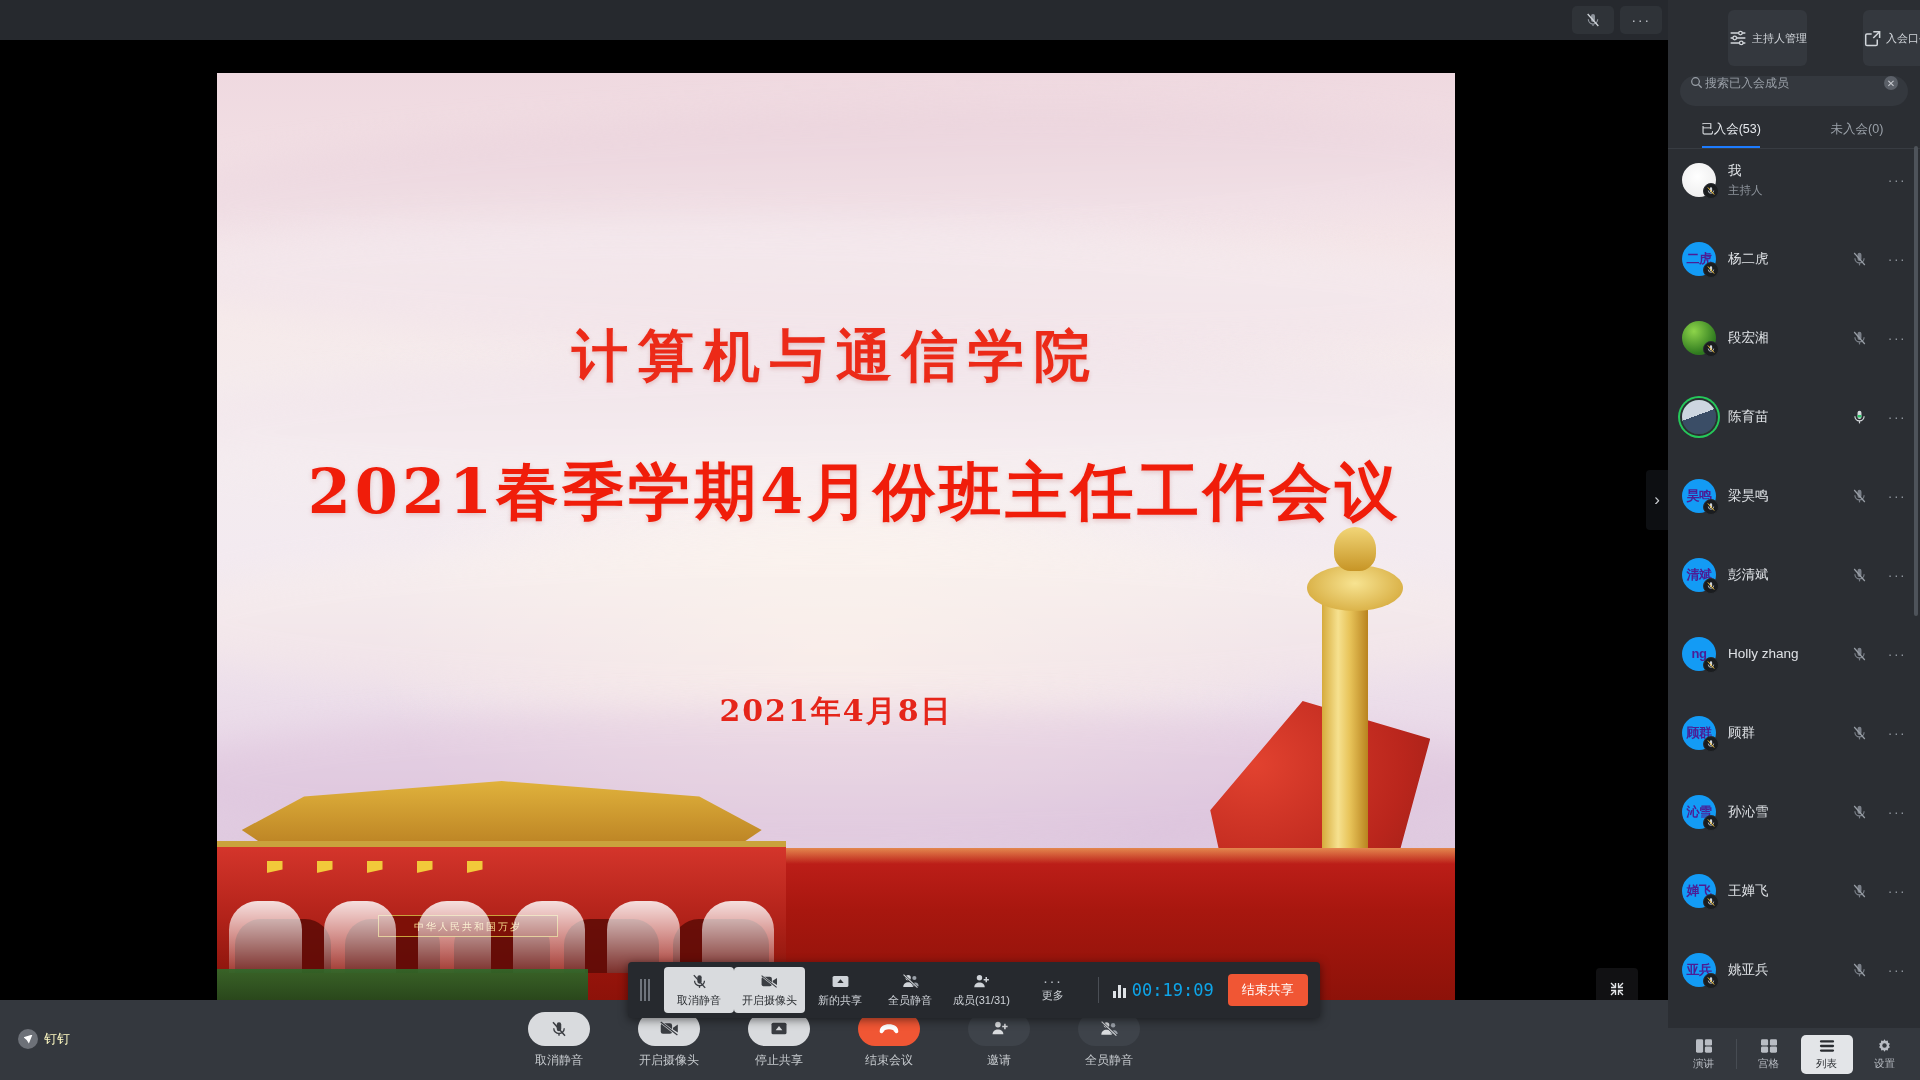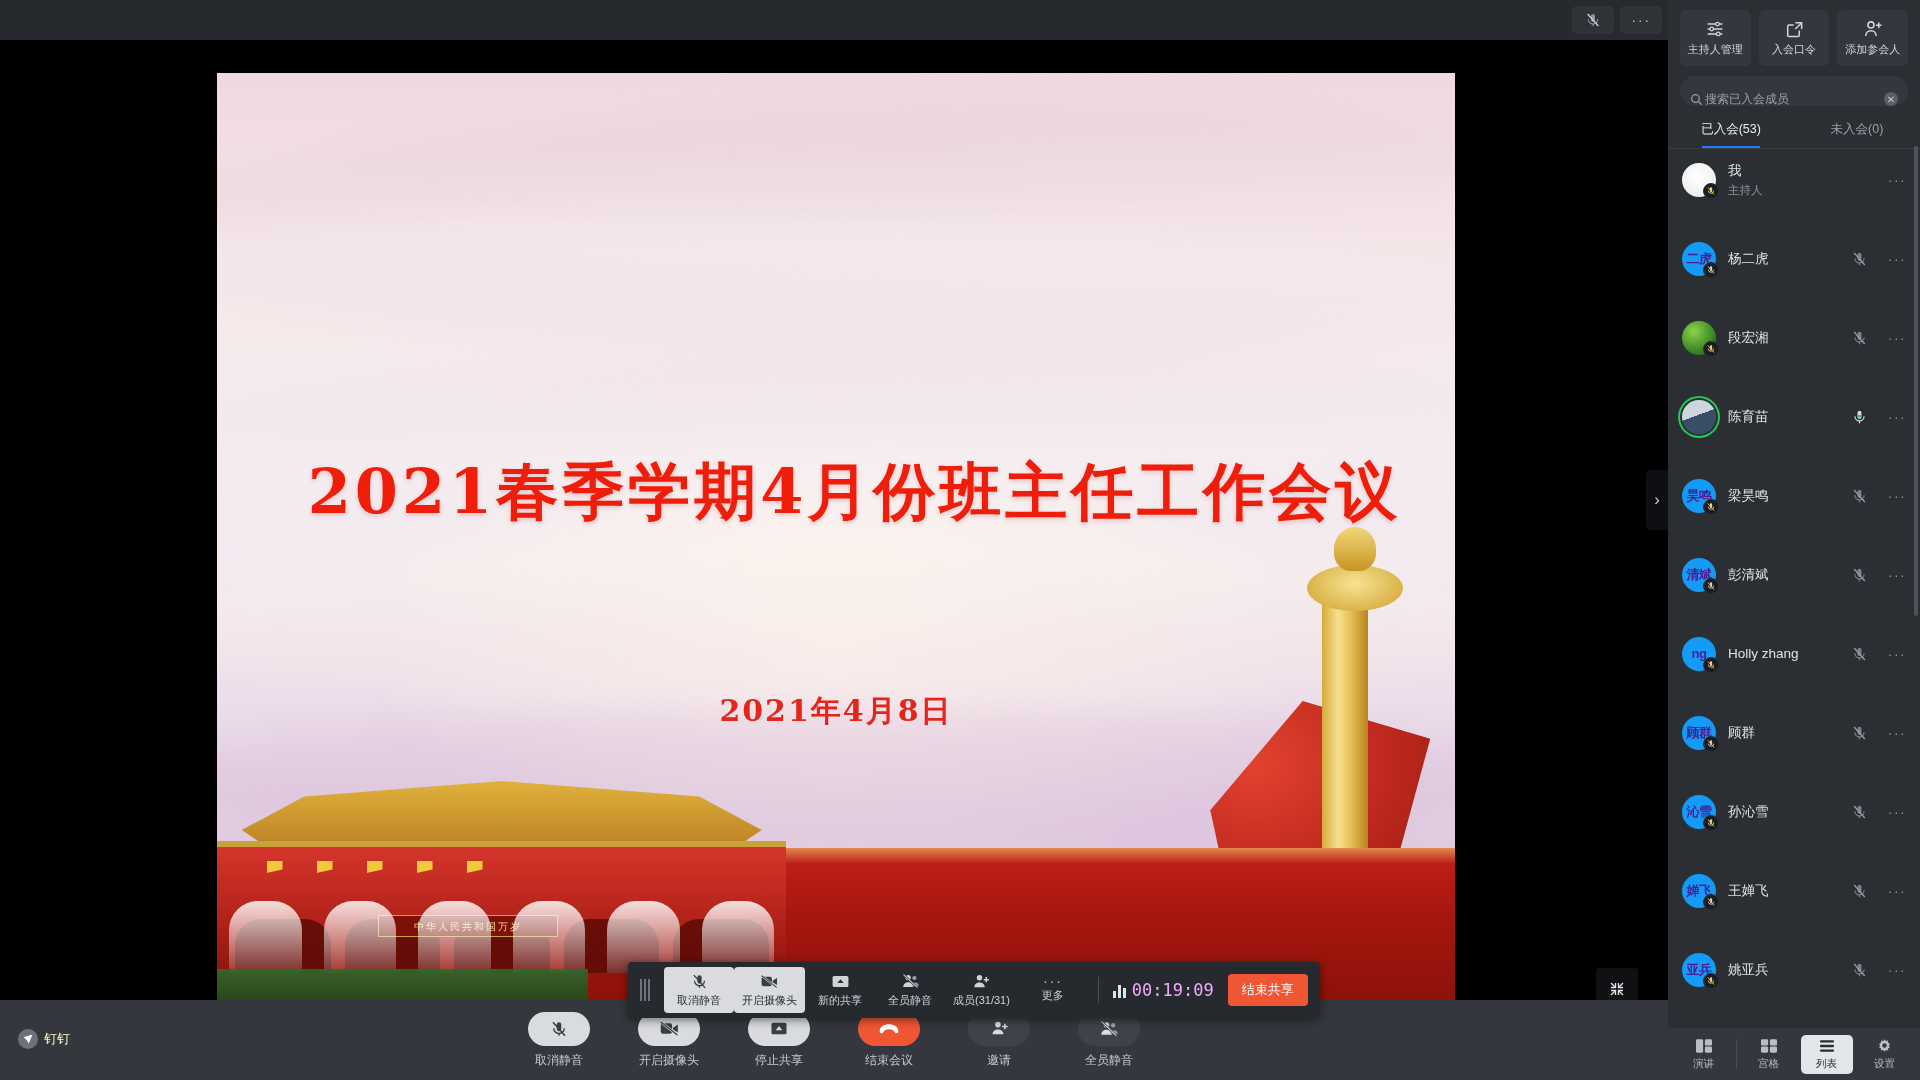--- a/index.html
+++ b/index.html
@@ -141,21 +141,21 @@
   .drag-grip { width: 16px; height: 22px; display:flex; gap:2px; margin-right: 8px; }
   .drag-grip i { width: 2px; height: 22px; background: #6f747c; display:block; }
   .st-item {
     display: flex; flex-direction: column; align-items: center; justify-content: center;
     min-width: 70px; height: 46px; border-radius: 4px; gap: 3px; padding: 0 8px;
   }
   .st-item.filled { background: #d9dbde; }
   .st-item .lbl { font-size: 11px; color: #cfd3d8; white-space: nowrap; }
   .st-item.filled .lbl { color: #2a2d31; }
   .st-divider { width: 1px; height: 26px; background: #4a4e55; margin: 0 10px; }
-  .st-timer { color: #f0abfc; font-size: 17px; font-family: "DejaVu Sans Mono", monospace; margin-left: 6px; }
+  .st-timer { color: #0ea5e9; font-size: 17px; font-family: "DejaVu Sans Mono", monospace; margin-left: 6px; }
   .st-end {
     margin-left: 14px; background: #f05634; color: #fff; border: none;
     border-radius: 4px; height: 32px; padding: 4px 14px; font-size: 13px; cursor: pointer;
     font-family: "Liberation Sans", sans-serif;
   }
   .eq { display:flex; align-items:flex-end; gap:2px; height:16px; margin-left: 4px;}
   .eq i { width:3px; background:#dfe2e6; display:block; }
   .eq i:nth-child(1){height:7px;} .eq i:nth-child(2){height:13px;} .eq i:nth-child(3){height:10px;}
 
   
@@ -175,27 +175,27 @@
   }
   .bb-pill.dark { background: #3e434a; }
   .bb-pill.danger { background: #f05634; }
   .bb-label { font-size: 12px; color: #c6cace; }
 
   
   .panel { position: absolute; left: 1668px; top: 0; width: 252px; height: 1080px; background: #2b2e33; }
   .panel-top { display: flex; gap: 8px; padding: 10px 12px 8px; }
   .pt-btn {
     flex: 1; height: 56px; background: #34383e; border-radius: 6px;
-    display: flex; flex-direction: column; align-items: center; justify-content: center; gap: 4px;
+    display: flex; flex-direction: row; align-items: center; justify-content: center; gap: 4px; margin-left: 48px;
   }
   .pt-btn .lbl { font-size: 11px; color: #d2d6db; white-space: nowrap; }
   .search-row { padding: 2px 12px 8px; }
   .search-box {
     height: 30px; background: #34383e; border-radius: 15px; display: flex;
-    align-items: flex-end; padding: 0 10px; gap: 2px;
+    align-items: flex-start; padding: 0 10px; gap: 2px;
   }
   .search-box input {
     flex: 1; background: transparent; border: none; outline: none;
     color: #d7dade; font-size: 12px; font-family: "Liberation Sans", sans-serif;
   }
   .search-box input::placeholder { color: #9aa0a8; }
   .clear-ic { width: 14px; height: 14px; border-radius: 50%; background: #5b6068; color: #c9ccd1;
     font-size: 10px; display: flex; align-items: center; justify-content: center; }
   .tabs { display: flex; height: 34px; }
   .tab { flex: 1; text-align: center; font-size: 12.5px; color: #9aa0a8; position: relative; line-height: 30px; }
@@ -290,20 +290,21 @@
           <div class="fount"></div>
           <div class="fount"></div>
           <div class="fount"></div>
           <div class="fount"></div>
           <div class="fount"></div>
           <div class="fount"></div>
         </div>
         <div class="greens"></div>
 
         <div class="slide-text">
+          <div class="s-title">计算机与通信学院</div>
           <div class="s-subtitle">2021春季学期4月份班主任工作会议</div>
           <div class="s-date">2021年4月8日</div>
         </div>
       </div>
 
       <div class="collapse-handle">
         <span>›</span>
       </div>
     </div>
 

